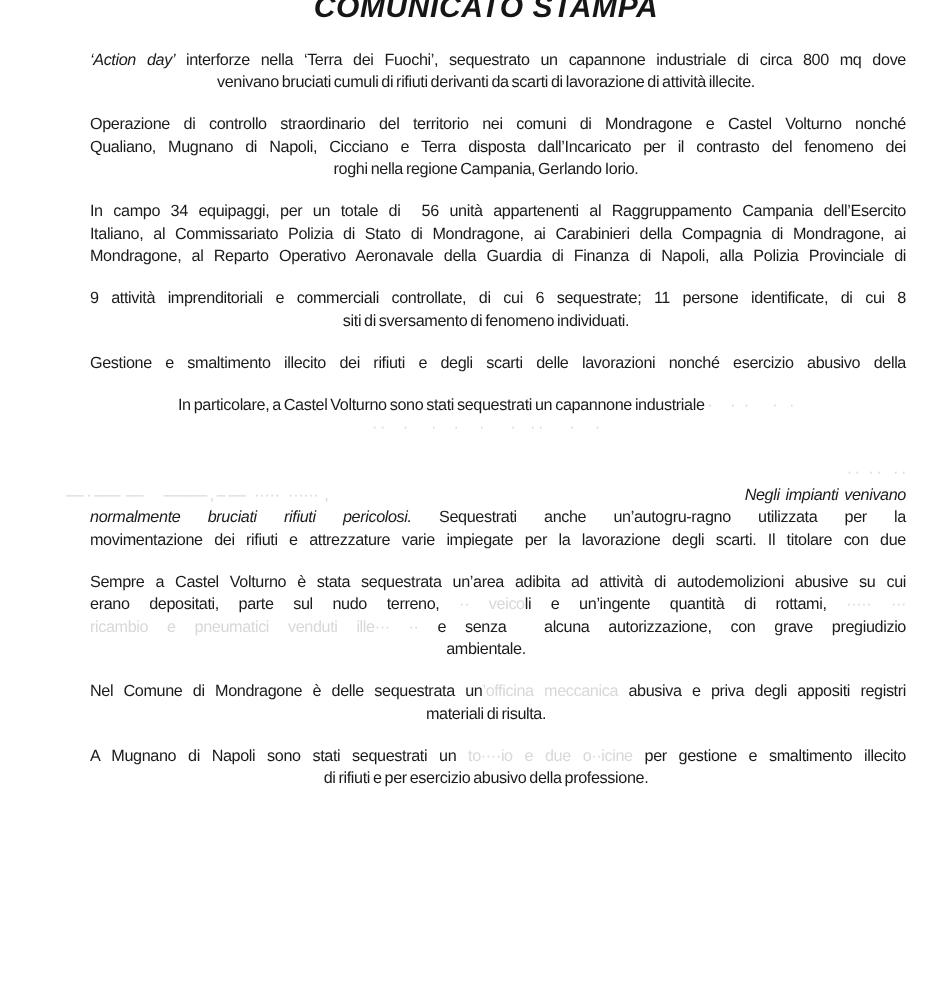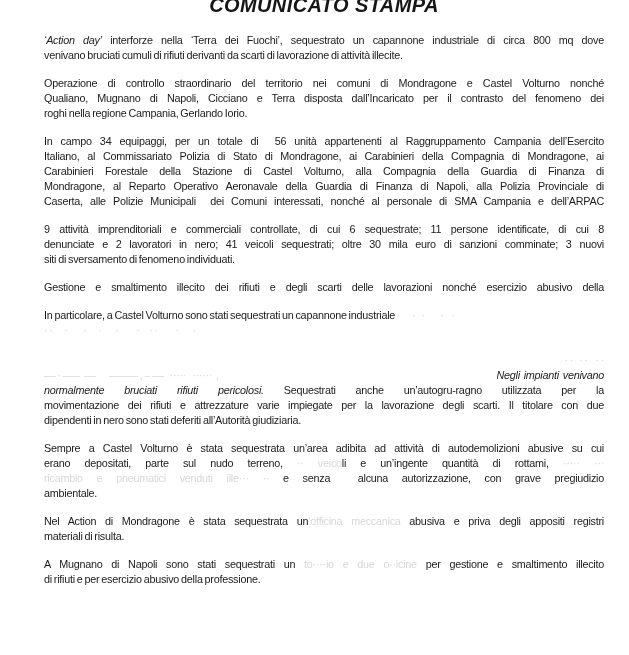--- a/index.html
+++ b/index.html
@@ -34,22 +34,23 @@
     letter-spacing: -0.25px;
     word-spacing: -0.8px;
   }
   .line {
     white-space: pre-wrap;
     height: 15px;
   }
   .line.just {
     text-align: justify;
     text-align-last: justify;
+    margin-left: 16px;
   }
-  .line.left  { text-align: left; }
+  .line.left  { text-align: center; }
   .line.right { text-align: right; }
   .line.spread {
     display: flex;
     justify-content: space-between;
   }
   .seg-n  { font-style: normal; }
   .seg-i  { font-style: italic; text-align: center; }
   .seg-g  { color: #d8d8d8; font-style: normal; }
 </style>
 </head>
@@ -63,50 +64,46 @@
         <div class="line left"><span class="seg-n">venivano bruciati cumuli di rifiuti derivanti da scarti di lavorazione di attività illecite.</span></div>
       </div>
       <div class="para">
         <div class="line just"><span class="seg-n">Operazione di controllo straordinario del territorio nei comuni di Mondragone e Castel Volturno nonché</span></div>
         <div class="line just"><span class="seg-n">Qualiano, Mugnano di Napoli, Cicciano e Terra disposta dall’Incaricato per il contrasto del fenomeno dei</span></div>
         <div class="line left"><span class="seg-n">roghi nella regione Campania, Gerlando Iorio.</span></div>
       </div>
       <div class="para">
         <div class="line just"><span class="seg-n">In campo 34 equipaggi, per un totale di  56 unità appartenenti al Raggruppamento Campania dell’Esercito</span></div>
         <div class="line just"><span class="seg-n">Italiano, al Commissariato Polizia di Stato di Mondragone, ai Carabinieri della Compagnia di Mondragone, ai</span></div>
-        <div class="line just"><span class="seg-n">Carabinieri Forestale della Stazione di Castel Volturno, alla Compagnia della Guardia di Finanza di</span></div>
         <div class="line just"><span class="seg-n">Mondragone, al Reparto Operativo Aeronavale della Guardia di Finanza di Napoli, alla Polizia Provinciale di</span></div>
-        <div class="line just"><span class="seg-n">Caserta, alle Polizie Municipali  dei Comuni interessati, nonché al personale di SMA Campania e dell’ARPAC</span></div>
       </div>
       <div class="para">
         <div class="line just"><span class="seg-n">9 attività imprenditoriali e commerciali controllate, di cui 6 sequestrate; 11 persone identificate, di cui 8</span></div>
-        <div class="line just"><span class="seg-n">denunciate e 2 lavoratori in nero; 41 veicoli sequestrati; oltre 30 mila euro di sanzioni comminate; 3 nuovi</span></div>
         <div class="line left"><span class="seg-n">siti di sversamento di fenomeno individuati.</span></div>
       </div>
       <div class="para">
         <div class="line just"><span class="seg-n">Gestione e smaltimento illecito dei rifiuti e degli scarti delle lavorazioni nonché esercizio abusivo della</span></div>
       </div>
       <div class="para">
         <div class="line left"><span class="seg-n">In particolare, a Castel Volturno sono stati sequestrati un capannone industriale </span><span class="seg-g">·      ·   ·        ·    ·</span></div>
         <div class="line left"><span class="seg-g">· ·      ·        ·      ·       ·         ·     · ·         ·       ·</span></div>
         <div class="line left"><span class="seg-g"> </span></div>
         <div class="line right"><span class="seg-g">· ·   · ·    · ·</span></div>
         <div class="line spread"><span class="seg-g">–– · –––  ––       ––––– , – ––   ·····   ······  ,</span><span class="seg-i">Negli  impianti  venivano</span></div>
         <div class="line just"><span class="seg-i">normalmente bruciati rifiuti pericolosi.</span><span class="seg-n"> Sequestrati anche un’autogru-ragno utilizzata per la</span></div>
         <div class="line just"><span class="seg-n">movimentazione dei rifiuti e attrezzature varie impiegate per la lavorazione degli scarti. Il titolare con due</span></div>
-        <div class="line left"><span class="seg-n">dipendenti in nero sono stati deferiti all’Autorità giudiziaria.</span></div>
       </div>
       <div class="para">
         <div class="line just"><span class="seg-n">Sempre a Castel Volturno è stata sequestrata un’area adibita ad attività di autodemolizioni abusive su cui</span></div>
         <div class="line just"><span class="seg-n">erano depositati, parte sul nudo terreno, </span><span class="seg-g">·· veico</span><span class="seg-n">li e un’ingente quantità di rottami, </span><span class="seg-g">····· ···</span></div>
         <div class="line just"><span class="seg-g">ricambio e pneumatici venduti ille··· ··</span><span class="seg-n"> e senza  alcuna autorizzazione, con grave pregiudizio</span></div>
         <div class="line left"><span class="seg-n">ambientale.</span></div>
       </div>
       <div class="para">
-        <div class="line just"><span class="seg-n">Nel Action di Mondragone è stata sequestrata un</span><span class="seg-g">’officina meccanica</span><span class="seg-n"> abusiva e priva degli appositi registri</span></div>
+        <div class="line just"><span class="seg-n">Nel Comune di Mondragone è delle sequestrata un</span><span class="seg-g">’officina meccanica</span><span class="seg-n"> abusiva e priva degli appositi registri</span></div>
         <div class="line left"><span class="seg-n">materiali di risulta.</span></div>
       </div>
       <div class="para">
         <div class="line just"><span class="seg-n">A Mugnano di Napoli sono stati sequestrati un </span><span class="seg-g">to····io e due o··icine</span><span class="seg-n"> per gestione e smaltimento illecito</span></div>
         <div class="line left"><span class="seg-n">di rifiuti e per esercizio abusivo della professione.</span></div>
       </div>
     </div>
 </div>
 
 </body></html>

